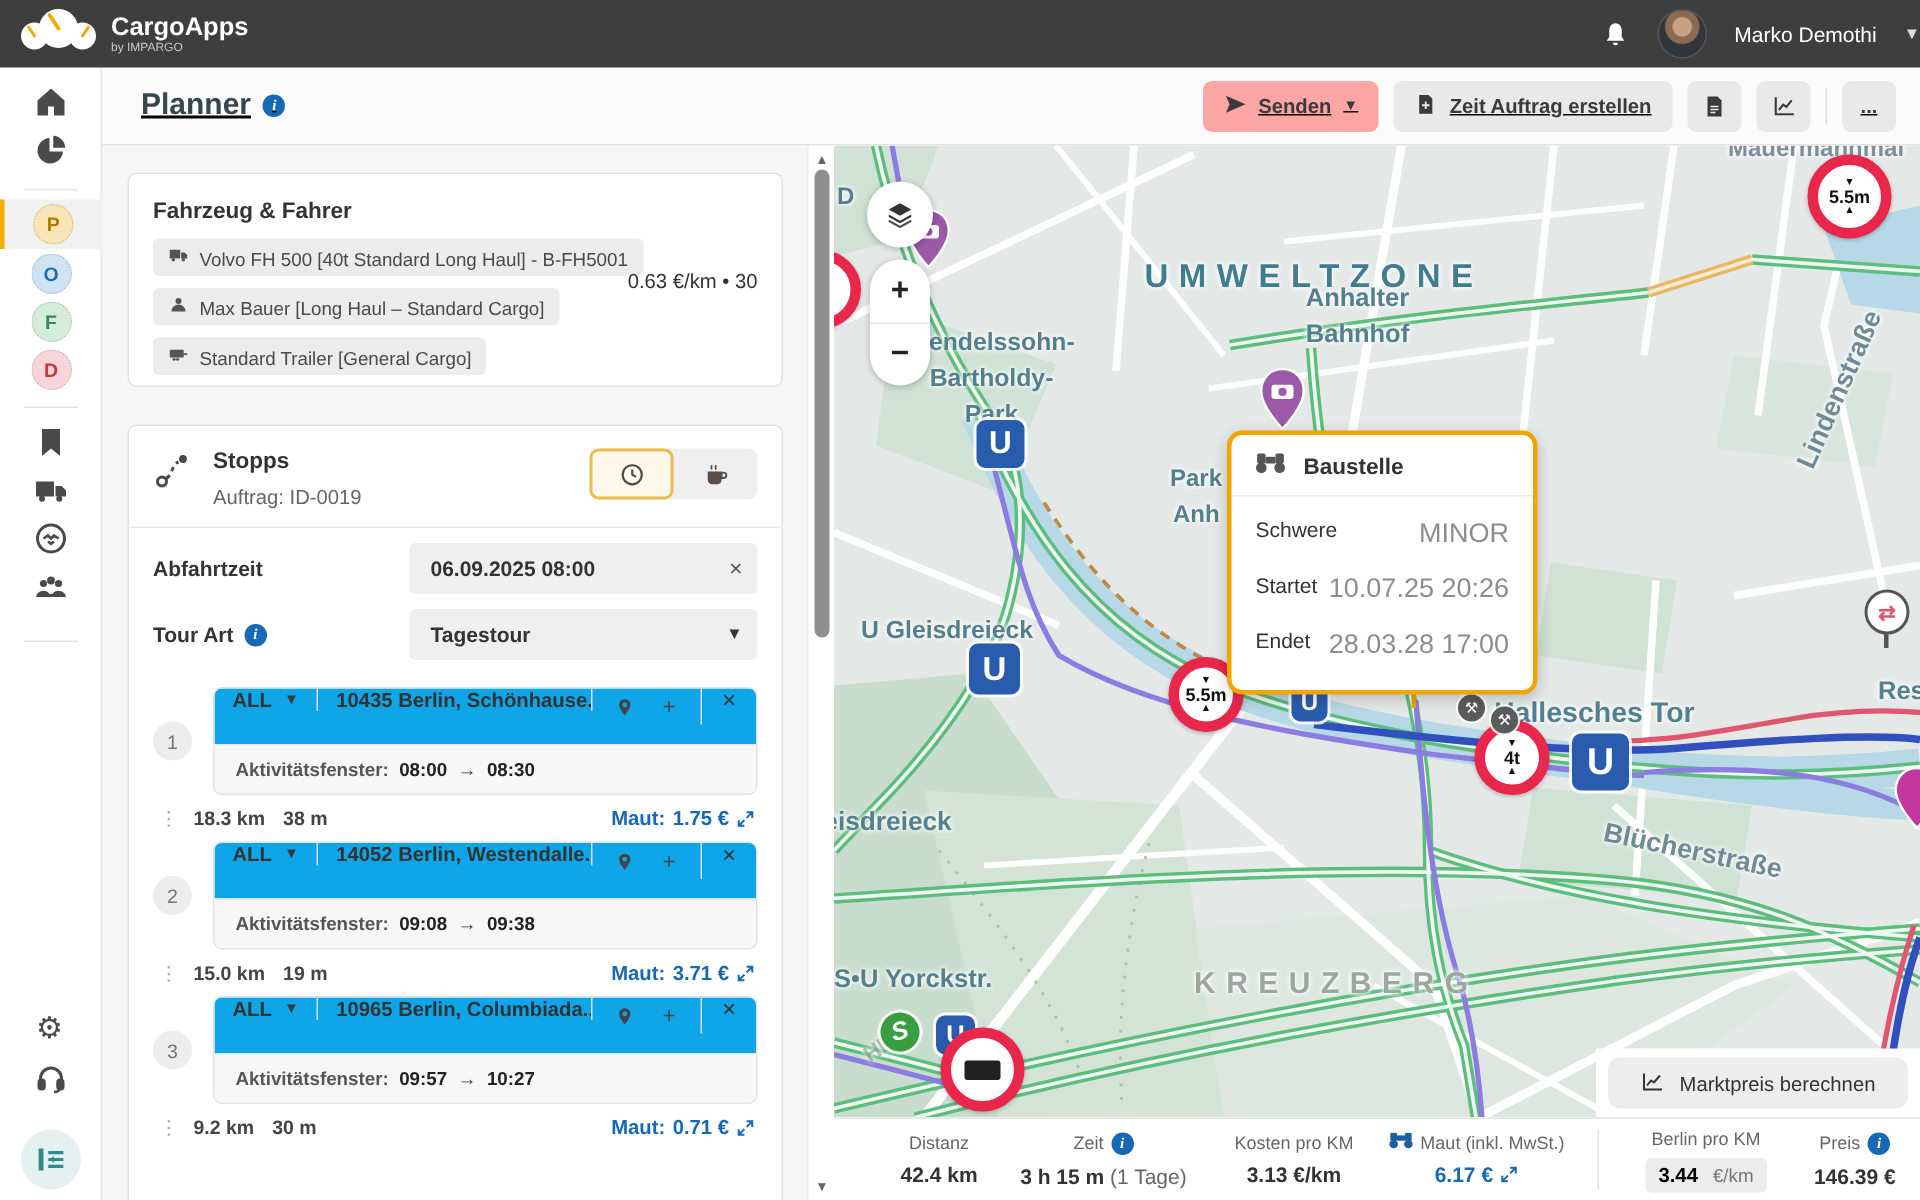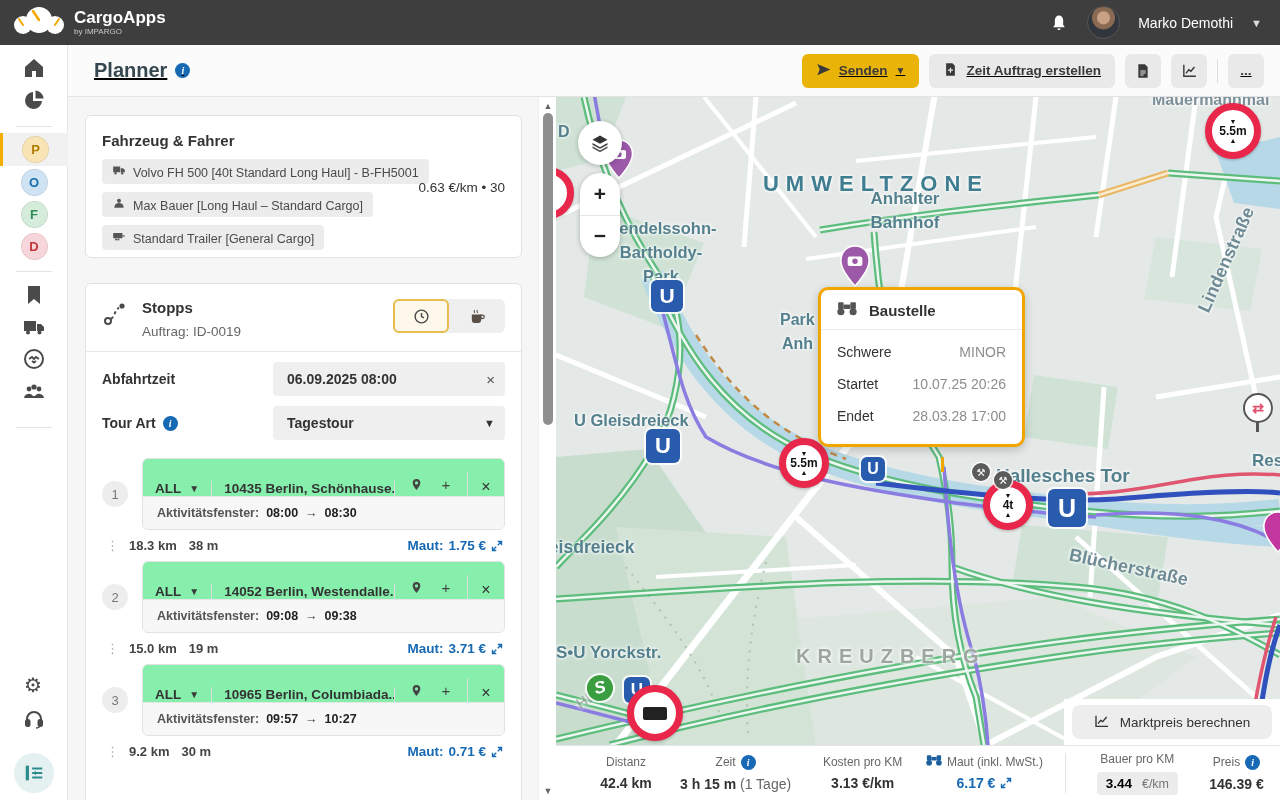--- a/index.html
+++ b/index.html
@@ -5,21 +5,21 @@
   * { margin:0; padding:0; box-sizing:border-box; }
   html,body { width:1280px; height:800px; overflow:hidden; font-family:"Liberation Sans", sans-serif; background:#f6f6f6; }
   .app { position:relative; width:1280px; height:800px; }
 
   
   .topbar { position:absolute; left:0; top:0; width:1280px; height:45px; background:#3e3e3e; display:flex; align-items:center; z-index:50; }
   .brand-wrap { display:flex; align-items:center; gap:8px; padding-left:12px; }
   .brand-text { color:#fff; line-height:1; }
   .brand-name { font-size:17px; font-weight:bold; }
   .brand-sub { font-size:8px; color:#c9c9c9; margin-top:2px; }
-  .topbar-right { margin-left:auto; display:flex; align-items:center; gap:18px; padding-right:18px; }
+  .topbar-right { margin-left:auto; display:flex; align-items:center; gap:18px; }
   .bell { width:20px; height:20px; }
   .avatar { width:33px; height:33px; border-radius:50%; background:radial-gradient(circle at 50% 35%, #c9a184 0 6px, #8a6a52 7px 11px, #31363c 12px); border:1px solid #555; }
   .user-name { color:#fff; font-size:14px; }
   .chev { color:#ddd; font-size:11px; }
 
   
   .sidebar { position:absolute; left:0; top:45px; width:68px; height:755px; background:#fff; border-right:1px solid #e6e6e6; z-index:40; }
   .side-ic { position:absolute; left:22px; width:24px; height:24px; color:#4a4a4a; }
   .side-div { position:absolute; left:16px; width:36px; border-top:1px solid #e3e3e3; }
   .ws-row { position:absolute; left:0; width:68px; height:33px; display:flex; align-items:center; justify-content:center; }
@@ -29,21 +29,21 @@
   .collapse-circle { position:absolute; left:14px; width:40px; height:40px; border-radius:50%; background:#e4f1f0; display:flex; align-items:center; justify-content:center; }
 
   
   .main { position:absolute; left:68px; top:45px; width:1212px; height:755px; }
   .main-header { position:absolute; left:0; top:0; width:100%; height:52px; background:#fbfbfb; border-bottom:1px solid #e3e3e3; display:flex; align-items:center; padding:0 16px 0 26px; z-index:30;text-decoration:underline; }
   .page-title { font-size:20px; font-weight:600; color:#36474f; display:flex; align-items:center; gap:8px; }
   .info-dot { width:15px; height:15px; border-radius:50%; background:#1669b2; color:#fff; font-size:10px; font-weight:bold; display:inline-flex; align-items:center; justify-content:center; font-family:"Liberation Serif", serif; font-style:italic; }
   .info-dot::before { content:"i"; }
   .hdr-actions { margin-left:auto; display:flex; align-items:center; gap:10px; }
   .btn { height:34px; border-radius:6px; display:inline-flex; align-items:center; gap:8px; padding:0 14px; font-size:13.5px; font-weight:600; color:#3a3a3a; cursor:pointer; border:none; }
-  .btn-primary { background:#eab308; }
+  .btn-primary { background:#fca5a5; }
   .btn-gray { background:#e9e9e9; }
   .btn-sq { width:36px; justify-content:center; padding:0; }
   .vdiv { width:1px; height:24px; background:#ddd; }
   .caret { font-size:10px; color:#3a3a3a; }
 
   
   .panel { position:absolute; left:0; top:52px; width:470px; bottom:0; background:#f6f6f6; overflow:hidden; }
   .card { position:absolute; left:17px; width:437px; background:#fff; border:1px solid #e2e2e2; border-radius:6px; }
   .card1 { top:18px; height:143px; padding:16px; }
   .card-title { font-size:15px; font-weight:bold; color:#333; }
@@ -65,21 +65,21 @@
   .field-label { font-size:14px; font-weight:600; color:#333; display:flex; align-items:center; gap:7px; }
   .field-ctl { margin-left:auto; width:232px; height:34px; background:#efefef; border-radius:4px; display:flex; align-items:center; padding:0 10px 0 14px; font-size:14px; font-weight:bold; color:#333; }
   .field-ctl .spacer { flex:1; }
   .clear-x { color:#555; font-size:15px; font-weight:normal; }
   .sel-caret { color:#333; font-size:11px; }
 
   .stops-list { margin-top:18px; }
   .stop-row { display:flex; gap:14px; padding:0 16px; }
   .stop-num { width:26px; height:26px; border-radius:50%; background:#ededed; color:#777; font-size:13px; display:flex; align-items:center; justify-content:center; align-self:center; flex:none; }
   .stop-box { flex:1; border:1px solid #e2e2e2; background:#fafafa; border-radius:6px; overflow:hidden; }
-  .stop-top { display:flex; align-items:flex-end; height:37px; background:#86efac; }
+  .stop-top { display:flex; align-items:flex-start; height:37px; background:#0ea5e9; }
   .stop-mode { display:flex; align-items:center; gap:8px; padding:0 12px; font-size:13.5px; font-weight:600; color:#333; border-right:1px solid #ddd; }
   .stop-addr { flex:1; display:flex; align-items:center; padding:0 12px; font-size:13.5px; font-weight:600; color:#333; white-space:nowrap; overflow:hidden; border-right:1px solid #ddd; }
   .stop-tools { display:flex; align-items:center; gap:4px; padding:0 8px; border-right:1px solid #ddd; }
   .stop-close { display:flex; align-items:center; justify-content:center; width:36px; color:#333; font-size:16px; }
   .tool-ic { width:26px; height:24px; display:flex; align-items:center; justify-content:center; color:#444; font-size:15px; }
   .stop-window { display:flex; align-items:center; gap:7px; padding:9px 14px; font-size:12.5px; color:#555; font-weight:600; border-top:1px solid #e6e6e6; background:#f7f7f7; }
   .stop-window b { color:#222; font-size:12.5px; }
   .win-arrow { color:#333; font-weight:bold; }
   .leg-row { display:flex; align-items:center; padding:8px 18px 8px 20px; gap:10px; }
   .drag-dots { color:#aaa; font-size:13px; }
@@ -119,21 +119,21 @@
 
   .pin { position:absolute; }
   .pole-sign { position:absolute; width:30px; height:30px; border-radius:50%; background:#fff; border:2px solid #555; color:#e0526e; font-weight:bold; font-size:14px; display:flex; align-items:center; justify-content:center; }
   .pole-stem { position:absolute; width:3px; height:13px; background:#555; }
 
   .map-popup { position:absolute; left:262px; top:190px; width:207px; background:#fff; border:3px solid #f0a500; border-radius:10px; box-shadow:0 3px 10px rgba(0,0,0,.2); z-index:20; }
   .popup-head { display:flex; align-items:center; gap:12px; padding:12px 16px 10px; border-bottom:1px solid #ececec; font-size:15px; font-weight:bold; color:#333; }
   .popup-rows { padding:6px 16px 12px; }
   .popup-row { display:flex; justify-content:space-between; padding:8px 0; font-size:14px; }
   .popup-row .pl { color:#333; }
-  .popup-row .pv { color:#8d8d8d; font-size:14px; }
+  .popup-row .pv { color:#8d8d8d; font-size:18px; }
   .popup-stem { position:absolute; left:385px; top:360px; width:3px; height:15px; background:#f0a500; }
 
   .layers-btn { position:absolute; left:22px; top:24px; width:44px; height:44px; border-radius:50%; background:#fff; box-shadow:0 1px 5px rgba(0,0,0,.25); display:flex; align-items:center; justify-content:center; z-index:25; }
   .zoom-pill { position:absolute; left:24px; top:76px; width:40px; height:84px; border-radius:20px; background:#fff; box-shadow:0 1px 5px rgba(0,0,0,.25); display:flex; flex-direction:column; z-index:25; }
   .zoom-btn { flex:1; display:flex; align-items:center; justify-content:center; font-size:21px; font-weight:bold; color:#222; }
   .zoom-btn:first-child { border-bottom:1px solid #e5e5e5; }
 
   .attribution { position:absolute; left:0; bottom:0; background:rgba(255,255,255,.82); display:inline-flex; gap:26px; padding:3px 12px 4px; font-size:11.5px; color:#333; z-index:22; }
 
   
@@ -764,21 +764,21 @@
         </span>
         <span class="stat-value stat-blue">
           <span>6.17 €</span>
           <svg viewBox="0 0 16 16" width="12" height="12" fill="none" stroke="#1669b2" stroke-width="1.8">
               <path d="M9 2 H14 V7 M14 2 L9 7 M7 14 H2 V9 M2 14 L7 9"></path>
             </svg>
         </span>
       </div>
       <div class="stat-div"></div>
       <div class="stat s-ppk">
-        <span class="stat-label">Bauer pro KM</span>
+        <span class="stat-label">Berlin pro KM</span>
         <span class="ppk-box">
           <b>3.44</b>
             <span class="unit">€/km</span>
         </span>
       </div>
       <div class="stat s-price">
         <span class="stat-label">
             <span>Preis</span>
             <span class="info-dot"></span>
           </span>

